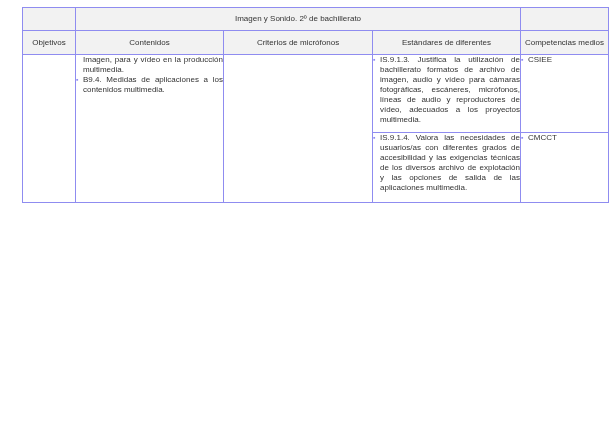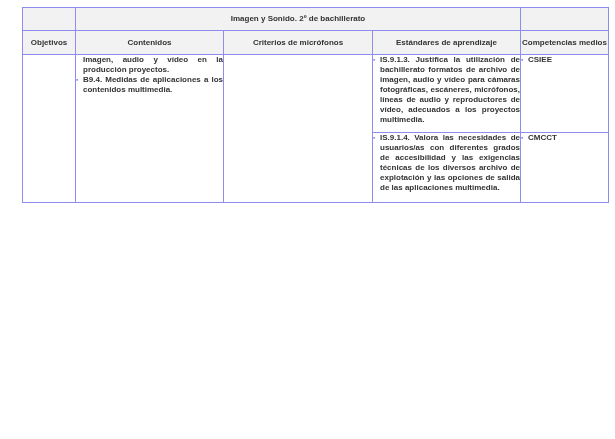--- a/index.html
+++ b/index.html
@@ -4,21 +4,21 @@
   <style>
     html, body { margin: 0; padding: 0; background: #ffffff; }
     body { width: 615px; height: 439px; position: relative; overflow: hidden;
            font-family: "Liberation Sans", sans-serif; color: #333; }
     table.curriculum {
       position: absolute; left: 22px; top: 7px;
       border-collapse: collapse; table-layout: fixed;
       font-size: 8px; line-height: 10px;
     }
     table.curriculum td, table.curriculum th {
-      border: 1px solid #8f8cf0; padding: 0; vertical-align: top; font-weight: bold;
+      border: 1px solid #8f8cf0; padding: 0; vertical-align: top; font-weight: normal;
     }
     .hdr { background: #f2f2f2; text-align: center; vertical-align: middle !important; }
     .title-row td { height: 22px; }
     .col-row th { height: 23px; margin-left: 36px; }
     .cell { padding: 3px 4px 2px 4px; }
     ul { margin: 0; padding: 0; list-style: none; }
     li { position: relative; padding-left: 7px; text-align: justify; }
     li.nob { padding-left: 7px; }
     li.b::before { content: "\25AA"; position: absolute; left: 0; top: 0; color: #8f8cf0; font-size: 7px; }
     .std { height: 77px; }
@@ -38,28 +38,28 @@
   <tbody>
       <tr class="title-row">
     <td class="hdr"></td>
     <td class="hdr" colspan="3">Imagen y Sonido. 2º de bachillerato</td>
     <td class="hdr"></td>
   </tr>
   <tr class="col-row">
     <th class="hdr">Objetivos</th>
     <th class="hdr">Contenidos</th>
     <th class="hdr">Criterios de micrófonos</th>
-    <th class="hdr">Estándares de aprendizaje</th>
+    <th class="hdr">Estándares de diferentes</th>
     <th class="hdr">Competencias medios</th>
   </tr>
   <tr>
     <td rowspan="2"></td>
     <td rowspan="2" class="cell">
       <ul>
-        <li class="nob">Imagen, audio y vídeo en la producción proyectos.</li>
+        <li class="nob">Imagen, para y vídeo en la producción multimedia.</li>
         <li class="b">B9.4. Medidas de aplicaciones a los contenidos multimedia.</li>
       </ul>
     </td>
     <td rowspan="2"></td>
     <td class="cell std">
       <ul>
             <li class="b">IS.9.1.3. Justifica la utilización de bachillerato formatos de archivo de imagen, audio y vídeo para cámaras fotográficas, escáneres, micrófonos, líneas de audio y reproductores de vídeo, adecuados a los proyectos multimedia.</li>
           </ul>
     </td>
     <td class="cell">

